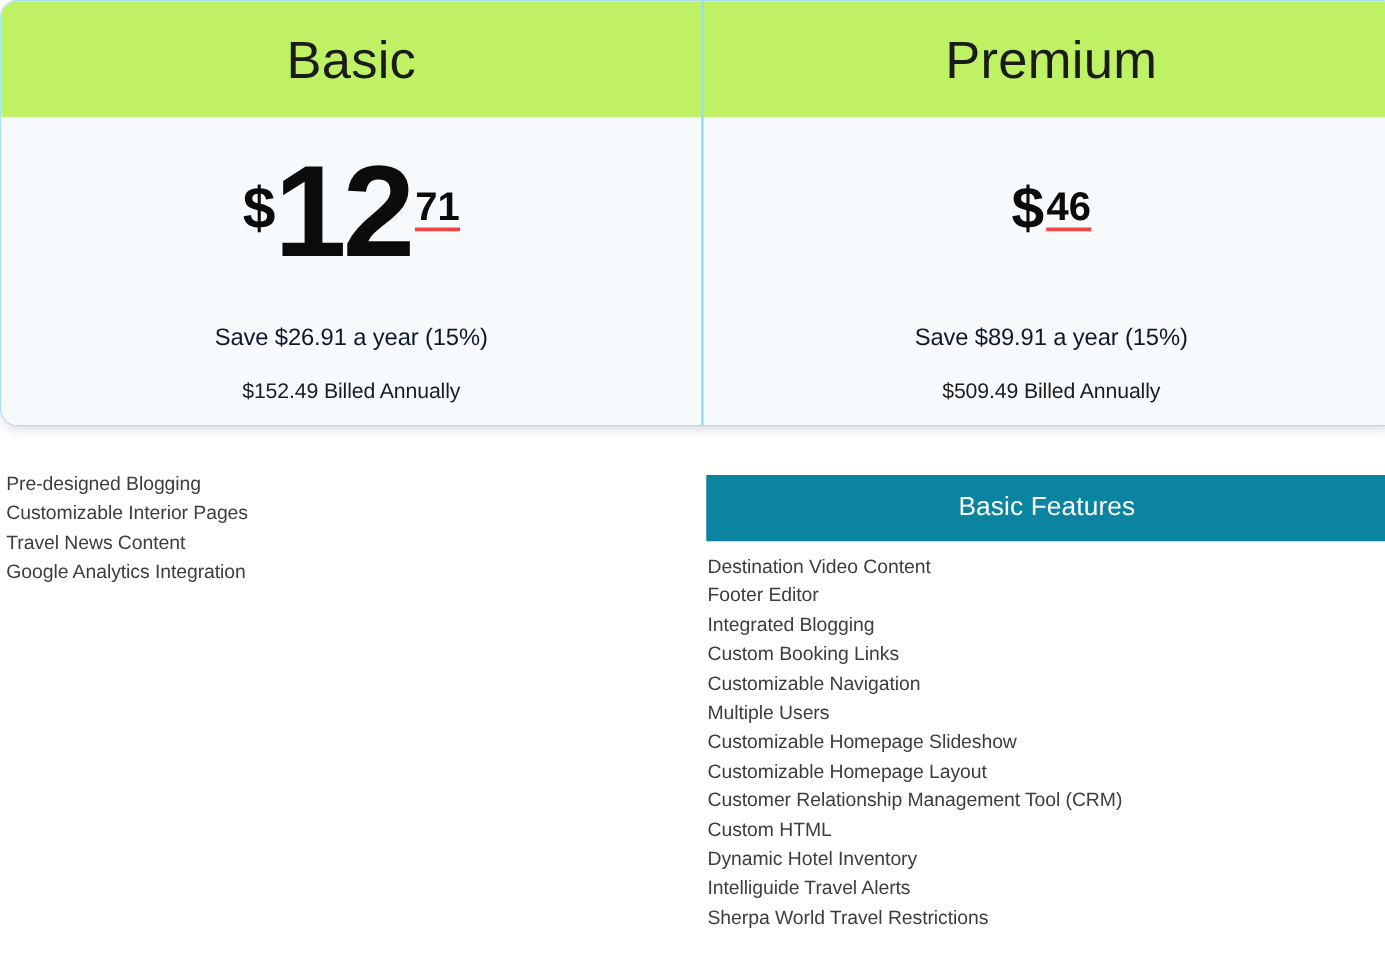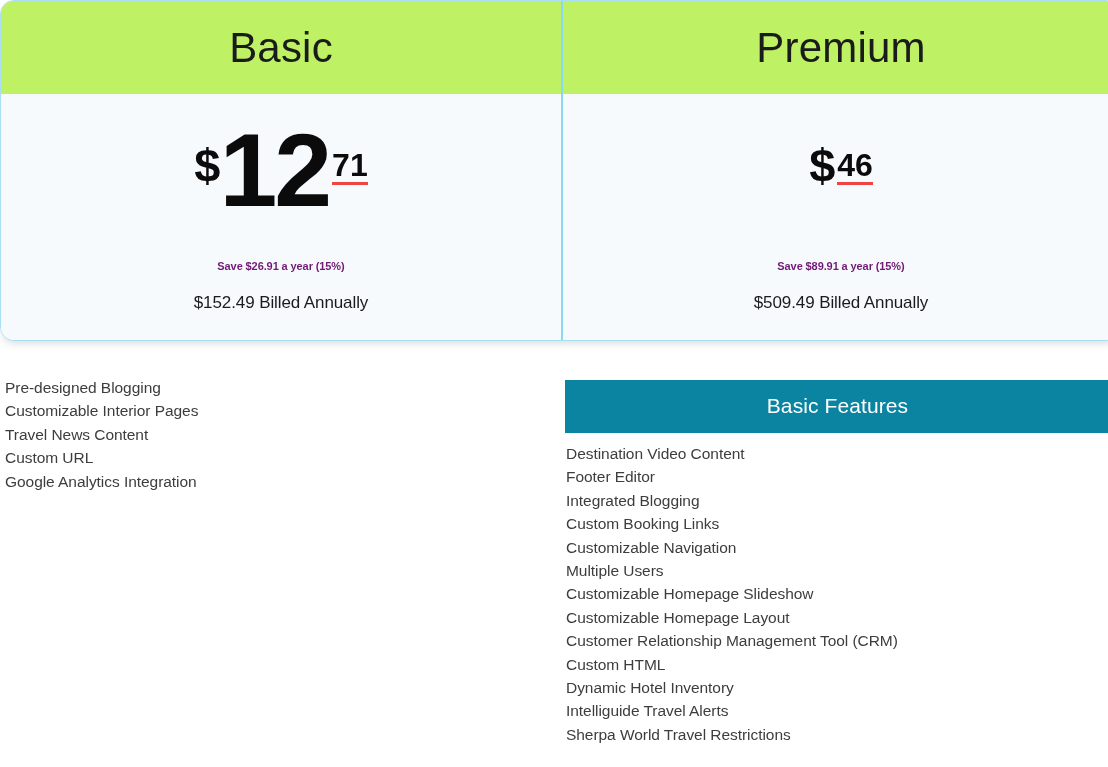--- a/index.html
+++ b/index.html
@@ -109,23 +109,23 @@
     line-height: 1;
     margin-top: 24px;
     margin-left: 3px;
     border-bottom: 3px solid #ef4444;
     padding-bottom: 1px;
     letter-spacing: 0px;
   }
 
   .price-save {
     margin-top: 31px;
-    font-size: 11px;
-    font-weight: 700;
-    color: #701a75;
+    font-size: 19px;
+    font-weight: 400;
+    color: #0f172a;
     letter-spacing: -0.1px;
   }
 
   .price-billed {
     margin-top: 21px;
     font-size: 17px;
     font-weight: 400;
     color: #1b1b1b;
     letter-spacing: -0.1px;
   }
@@ -220,21 +220,20 @@
   </div>
 </div>
 
 <div class="features-area">
 
   <div class="features-left">
     <ul class="feature-list">
         <li>Pre-designed Blogging</li>
         <li>Customizable Interior Pages</li>
         <li>Travel News Content</li>
-        <li>Custom URL</li>
         <li>Google Analytics Integration</li>
       </ul>
   </div>
 
   <div class="features-right">
     <div class="features-heading">Basic Features</div>
     <ul class="feature-list">
         <li>Destination Video Content</li>
         <li>Footer Editor</li>
         <li>Integrated Blogging</li>

